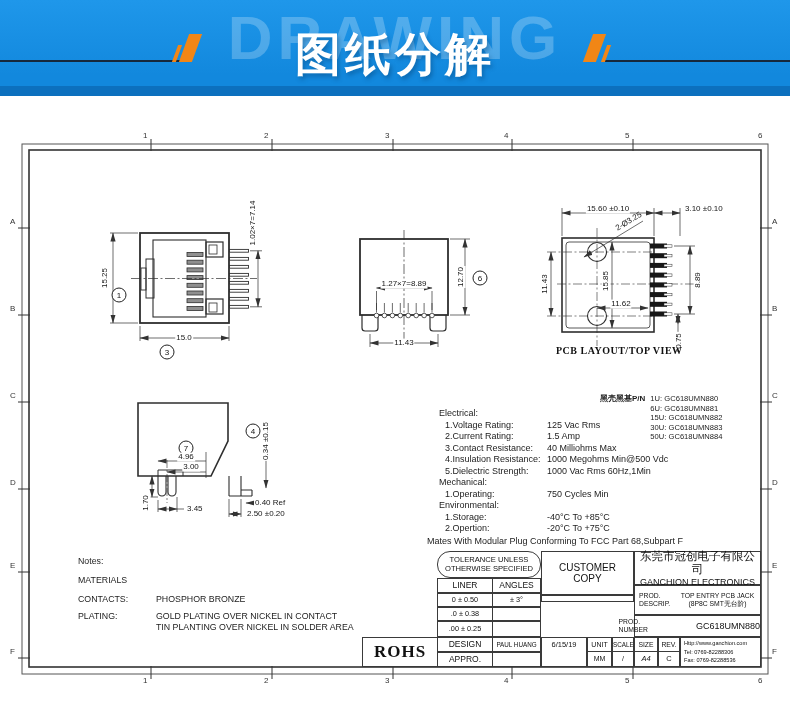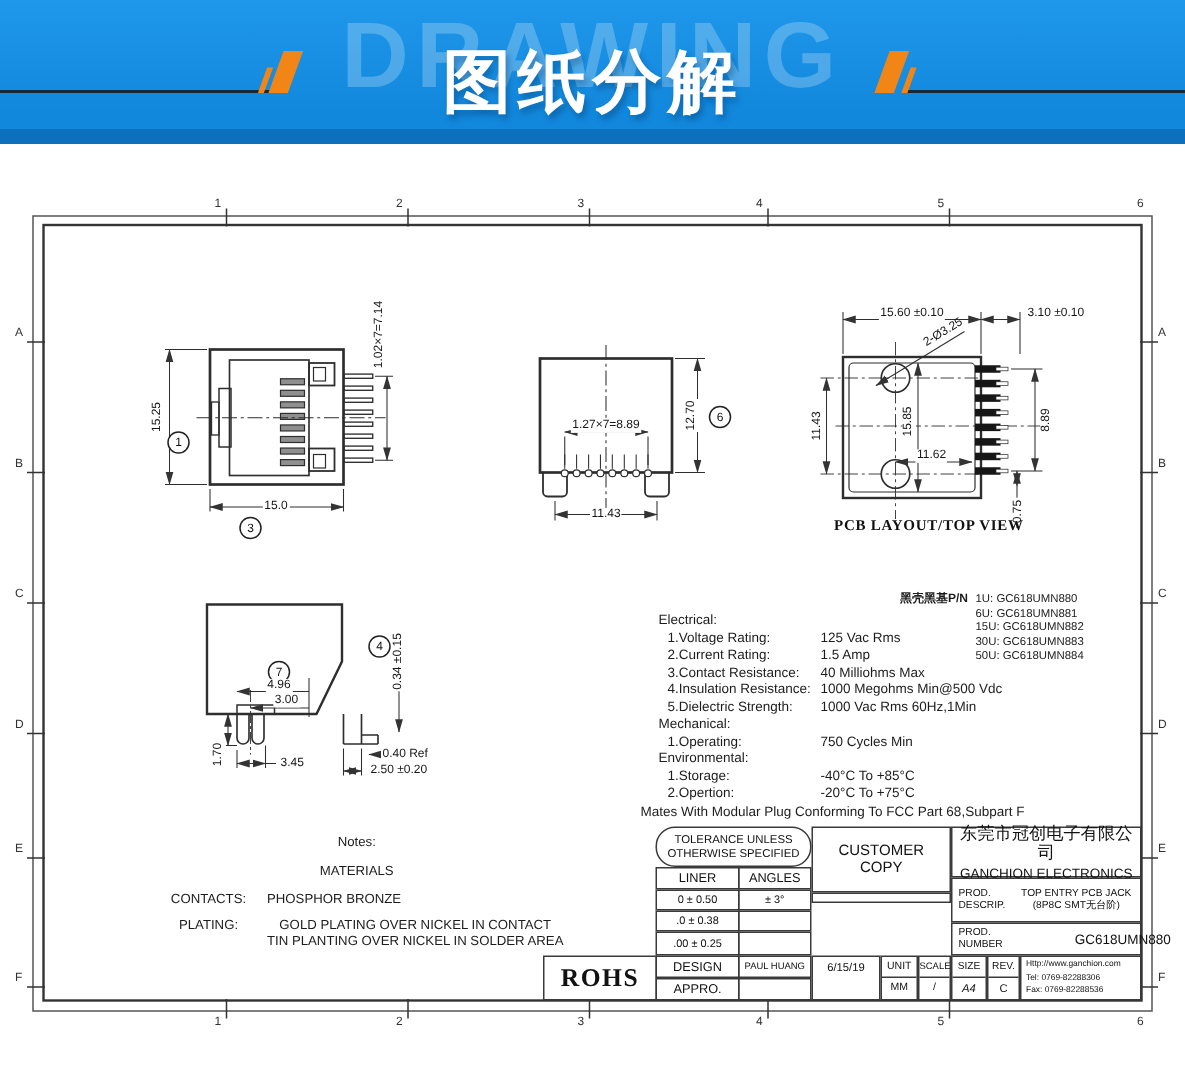--- a/index.html
+++ b/index.html
@@ -323,21 +323,21 @@
           <span class="sn">1.Storage:</span>
           <span class="sv">-40°C To +85°C</span>
         </div>
       <div class="spec-row">
           <span class="sn">2.Opertion:</span>
           <span class="sv">-20°C To +75°C</span>
         </div>
     </div>
     <div class="spec" style="left:427px;top:440px;">Mates With Modular Plug Conforming To FCC Part 68,Subpart F</div>
 
-    <div class="notes" style="left:100px;top:460px;text-align:center;">
+    <div class="notes" style="left:78px;top:460px;">
       <div class="nt">Notes:</div>
       <div class="nt">MATERIALS</div>
       <div class="nrow">
         <span class="nl">CONTACTS:</span>
         <span>
             <div>PHOSPHOR BRONZE</div>
           </span>
       </div>
       <div class="nrow">
         <span class="nl">PLATING:</span>
@@ -385,21 +385,21 @@
     <div class="tb" style="left:634px;top:489px;width:127px;height:30px;justify-content:flex-start;">
       <div style="width:36px;text-align:left;padding-left:4px;font-size:6.8px;">
         <div>PROD.</div>
           <div>DESCRIP.</div>
       </div>
       <div style="flex:1;font-size:6.8px;">
         <div>TOP ENTRY PCB JACK</div>
           <div>(8P8C SMT无台阶)</div>
       </div>
     </div>
-    <div class="tb" style="left:634px;top:519px;width:127px;height:22px;justify-content:space-between;gap:48px;">
+    <div class="tb" style="left:634px;top:519px;width:127px;height:22px;justify-content:flex-end;gap:48px;">
       <div style="width:36px;text-align:left;padding-left:4px;font-size:6.8px;">
         <div>PROD.</div>
           <div>NUMBER</div>
       </div>
       <div style="flex:1;font-size:9px;">GC618UMN880</div>
     </div>
     <div class="tb col" style="left:634px;top:541px;width:24px;height:30px;padding-top:0;">
       <div class="half top" style="height:14px;font-size:6.8px;line-height:14px;">SIZE</div>
       <div class="half" style="height:14px;font-size:7.5px;line-height:14px;font-style:italic;">A4</div>
     </div>

